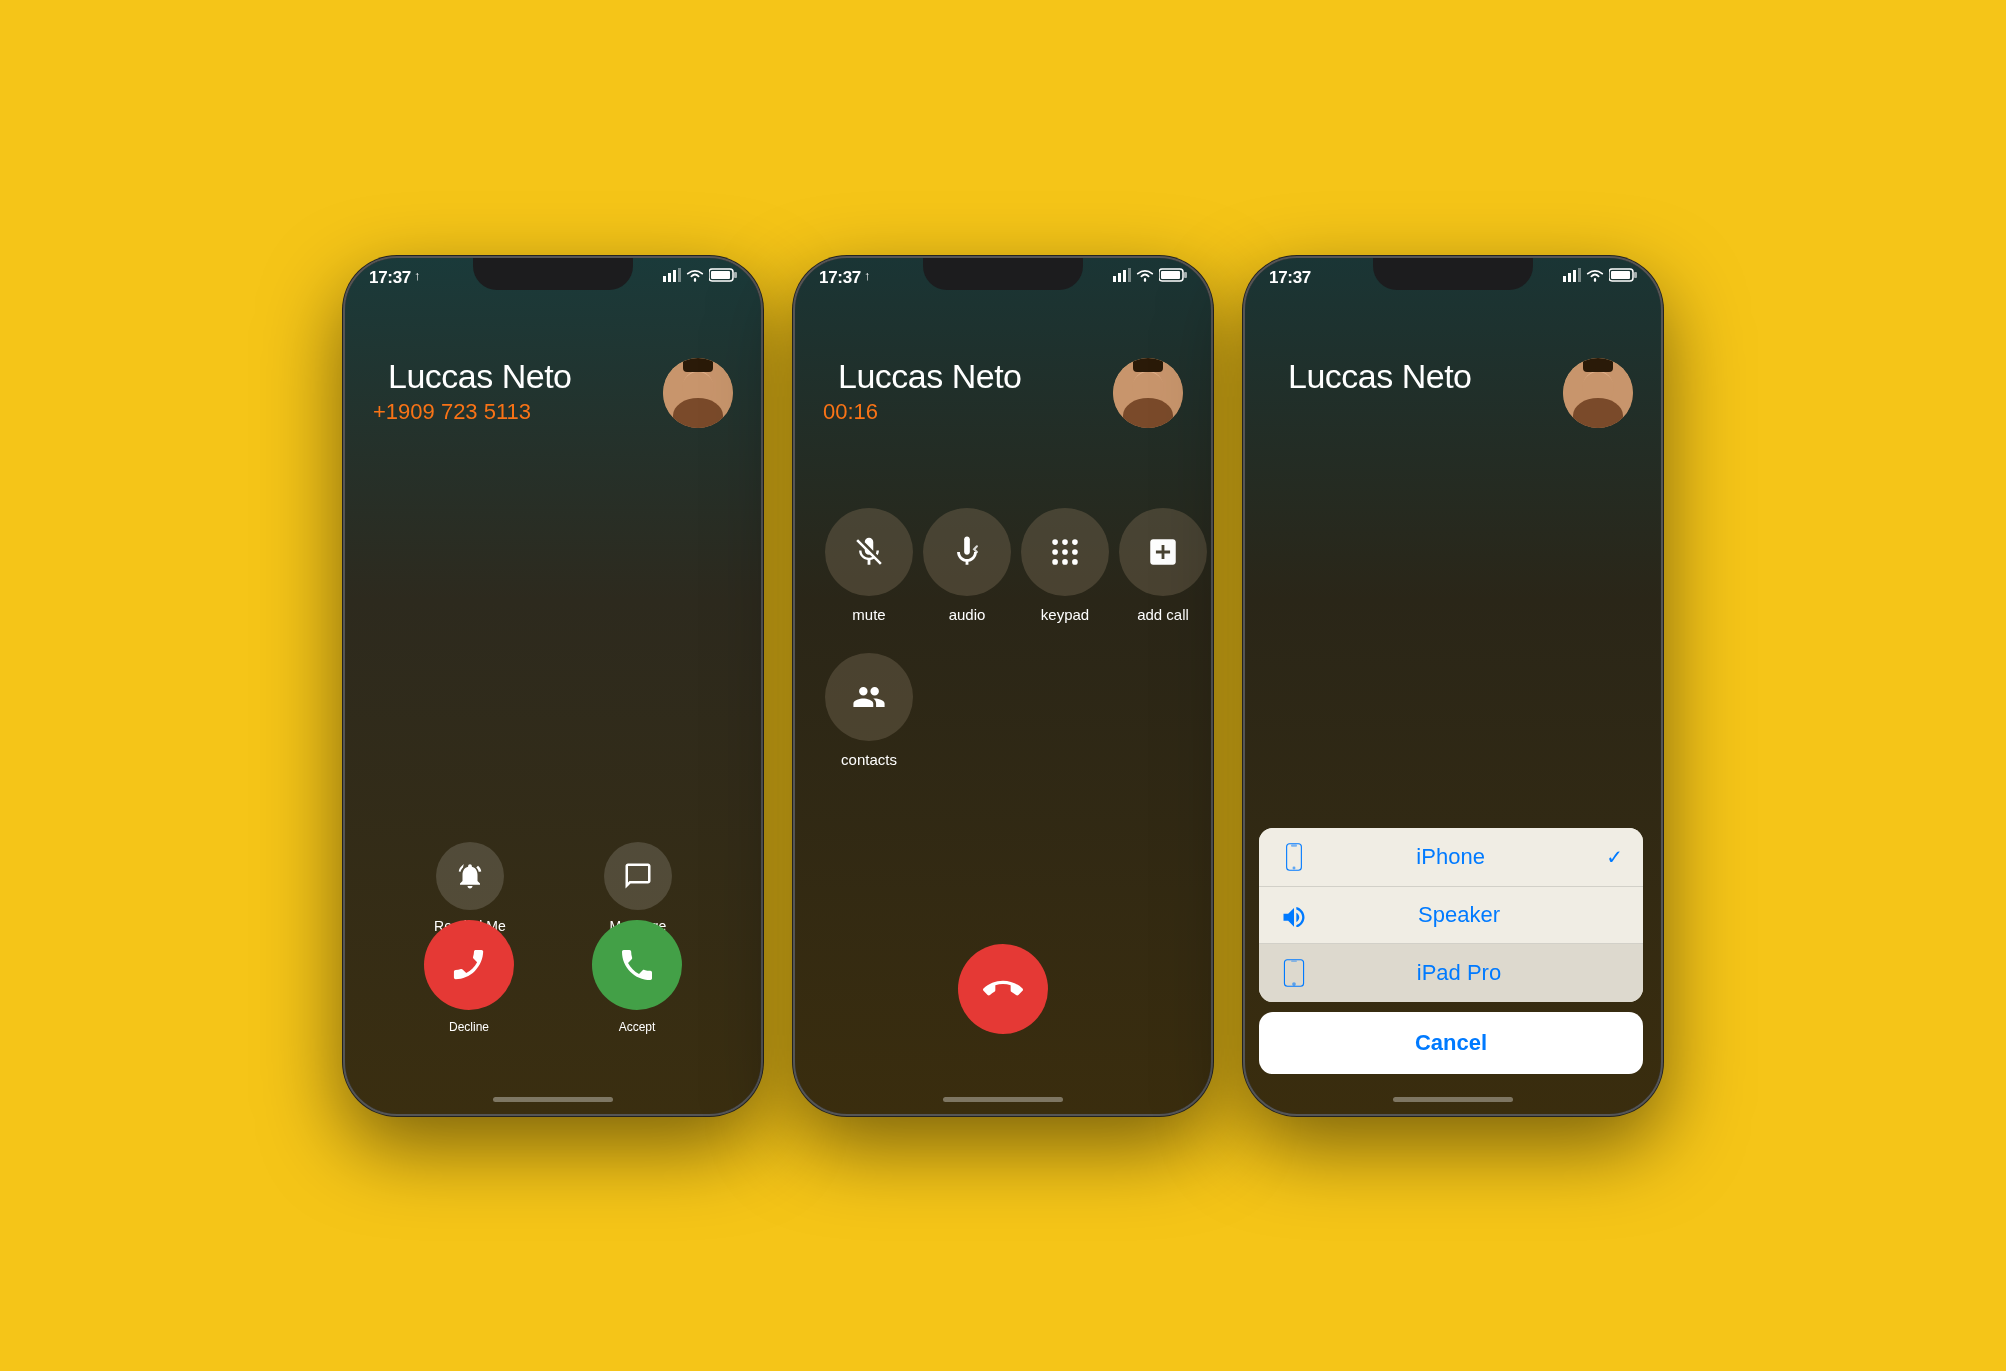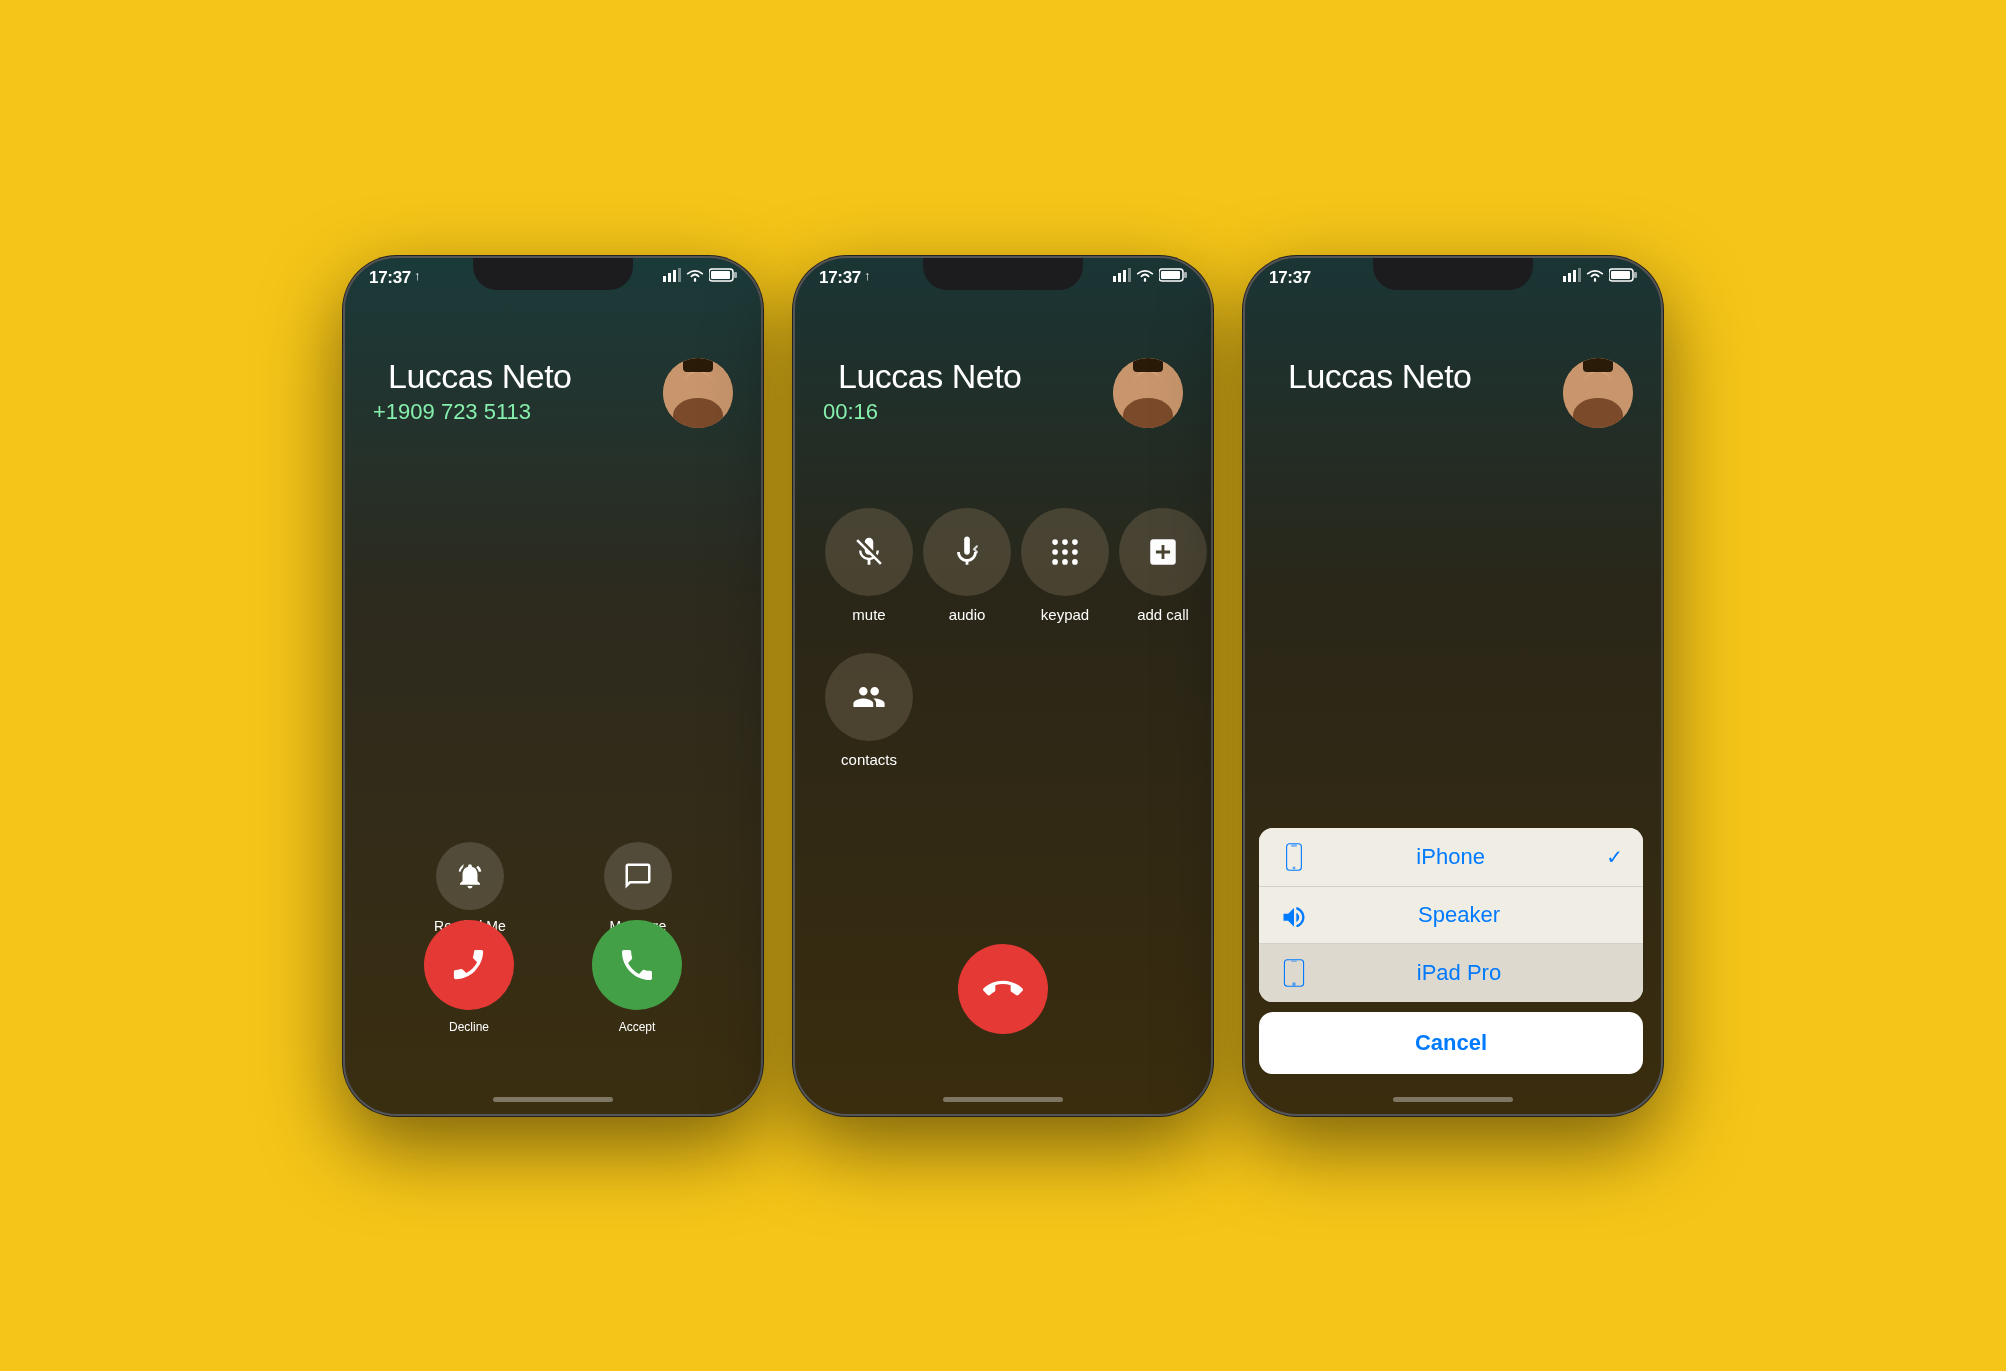--- a/index.html
+++ b/index.html
@@ -147,21 +147,21 @@
       font-size: 34px;
       font-weight: 300;
       color: #fff;
       letter-spacing: -0.5px;
       line-height: 1.1;
       margin-left: 15px;
     }
     .contact-sub {
       font-size: 22px;
       font-weight: 300;
-      color: #86efac;
+      color: #f97316;
       margin-top: 4px;
     }
     
     .avatar-face {
       width: 70px;
       height: 70px;
       border-radius: 50%;
       background: linear-gradient(160deg, #d4a574 20%, #8b5e3c 100%);
       position: relative;
       overflow: hidden;

